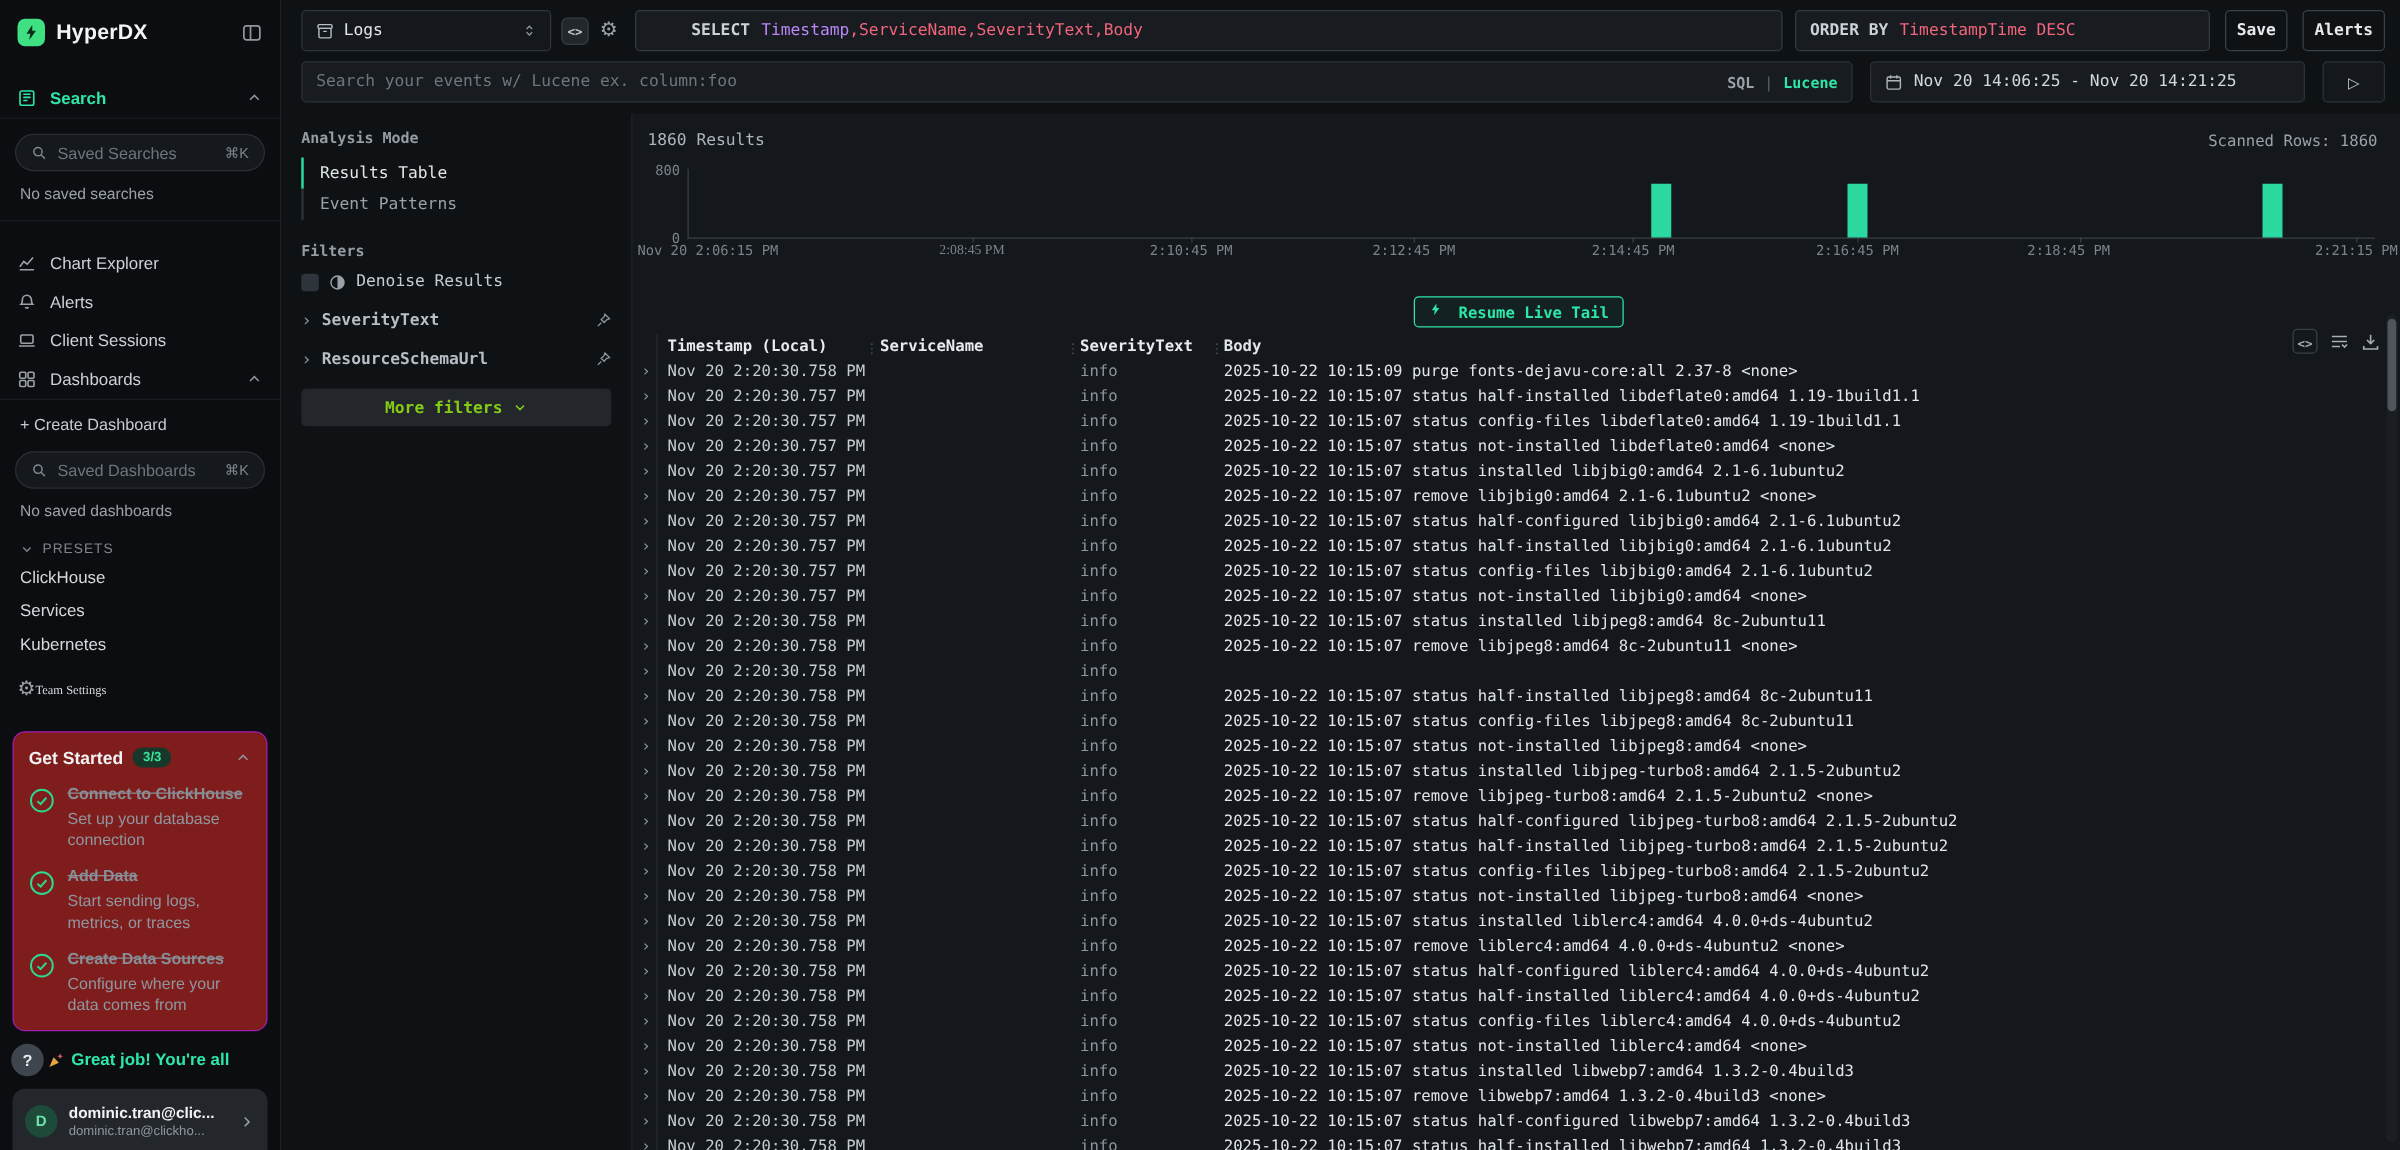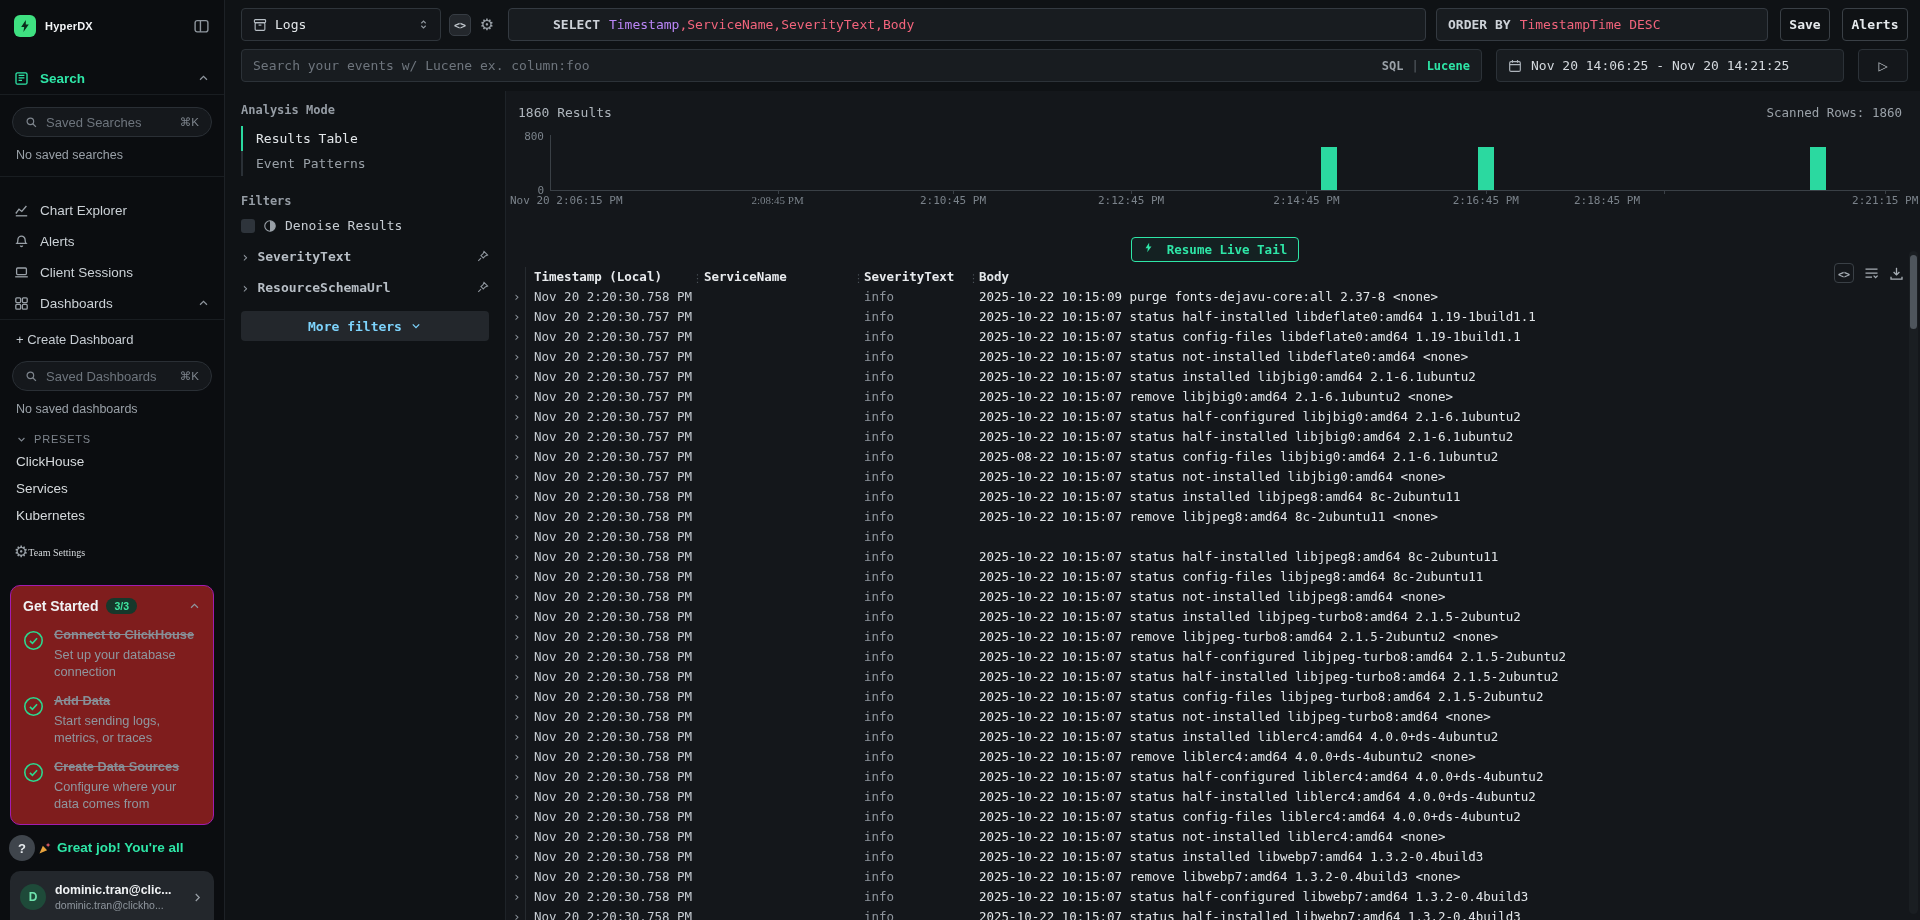--- a/index.html
+++ b/index.html
@@ -5,21 +5,21 @@
   * { box-sizing: border-box; margin: 0; padding: 0; }
   html,body { width:1920px; height:920px; overflow:hidden; }
   body { background:#0F1215; color:#E6EAED; font-family:"Liberation Sans",sans-serif; font-size:13px; }
   svg { display:block; }
   .app { display:flex; width:1920px; height:920px; }
 
   
   .sidebar { width:225px; min-width:225px; background:#0B0D10; border-right:1px solid #1D2126; display:flex; flex-direction:column; overflow:hidden; }
   .brand-row { display:flex; align-items:center; gap:9px; padding:15px 14px 12px; }
   .logo { width:22px; height:22px; border-radius:6px; background:#3FE081; display:flex; align-items:center; justify-content:center; flex:none; }
-  .brand { font-weight:700; font-size:11px; letter-spacing:.2px; color:#F2F4F6; }
+  .brand { font-weight:700; font-size:17px; letter-spacing:.2px; color:#F2F4F6; }
   .collapse-btn { margin-left:auto; color:#8F969E; cursor:pointer; }
   .nav { margin-top:14px; }
   .nav-item { display:flex; align-items:center; gap:11px; padding:8px 14px; font-size:13.5px; color:#CBD1D6; cursor:pointer; }
   .nav-item .nicon { color:#9AA1A8; flex:none; }
   .nav-item.active, .nav-item.active .nicon { color:#2EE6A7; }
   .nav-item.active { font-weight:700; }
   .nav-item .chev { margin-left:auto; color:#8F969E; }
   .subblock { border-top:1px solid #191D21; padding:4px 0 6px; }
   .subblock.bb { border-bottom:1px solid #191D21; margin-bottom:18px; }
   .pill { margin:8px 12px 4px; height:30px; border-radius:15px; background:#15181C; border:1px solid #2A2F35; display:flex; align-items:center; gap:8px; padding:0 12px; }
@@ -89,21 +89,21 @@
   .mode-item { font-family:"DejaVu Sans Mono",monospace; font-size:13px; color:#9AA1A8; padding:5px 0 5px 13px; border-left:2px solid #2A3036; cursor:pointer; }
   .mode-item.active { border-left-color:#2BD9A0; color:#E2E6E9; }
   .flabel2 { margin:18px 0 10px; }
   .denoise { display:flex; align-items:center; gap:8px; font-family:"DejaVu Sans Mono",monospace; font-size:13px; color:#C6CCD2; margin:2px 0 8px; }
   .checkbox { width:14px; height:14px; background:#2E343B; border-radius:3px; cursor:pointer; flex:none; }
   .half-circle { color:#9AA1A8; }
   .fgroup { display:flex; align-items:center; height:31px; font-family:"DejaVu Sans Mono",monospace; font-size:13px; font-weight:700; color:#B7BEC5; cursor:pointer; }
   .fgroup .fchev { color:#8F969E; margin-right:8px; font-weight:400; }
   .fchev::before { content:"›"; font-size:14px; }
   .fgroup .pin { margin-left:auto; color:#8F969E; }
-  .more-btn { height:30px; width:100%; background:#23272C; border:none; border-radius:4px; display:flex; align-items:center; justify-content:center; gap:8px; font-family:"DejaVu Sans Mono",monospace; font-size:13px; font-weight:700; color:#7dd3fc; margin-top:8px; cursor:pointer; }
+  .more-btn { height:30px; width:100%; background:#23272C; border:none; border-radius:4px; display:flex; align-items:center; justify-content:center; gap:8px; font-family:"DejaVu Sans Mono",monospace; font-size:13px; font-weight:700; color:#84cc16; margin-top:8px; cursor:pointer; }
 
   
   .results { flex:1; min-width:0; position:relative; border-left:1px solid #1E2328; background:#14171B; padding:14px 0 0 4px; display:flex; flex-direction:column; }
   .res-head { display:flex; padding:0 18px 0 8px; font-family:"DejaVu Sans Mono",monospace; font-size:13px; color:#AEB5BC; height:16px; flex:none; }
   .res-scanned { margin-left:auto; color:#9AA1A8; font-size:12.5px; }
   .chart { position:relative; height:88px; margin-top:2px; flex:none; }
   .ylab { position:absolute; left:0; width:34px; text-align:right; font-family:"DejaVu Sans Mono",monospace; font-size:11px; color:#7A828A; }
   .y800 { top:7px; } .y0 { top:61px; }
   .plot { position:absolute; left:40px; right:20px; top:12px; height:56px; border-left:1px solid #3A4046; border-bottom:1px solid #3A4046; }
   .tick { position:absolute; bottom:-4px; width:1px; height:4px; background:#3A4046; }
@@ -452,21 +452,21 @@
               <span class="tick" style="left: 755.44px;"></span>
               <span class="tick" style="left: 934.857px;"></span>
               <span class="tick" style="left: 1112.92px;"></span>
               <span class="tick" style="left: 1334.16px;"></span>
               <span class="xl" style="left: -41px;">Nov 20 2:06:15 PM</span>
               <span class="xl" style="left: 226.632px; transform: translateX(-50%); font-family: Liberation Serif, serif;">2:08:45 PM</span>
               <span class="xl" style="left: 402.002px; transform: translateX(-50%);">2:10:45 PM</span>
               <span class="xl" style="left: 580.07px; transform: translateX(-50%);">2:12:45 PM</span>
               <span class="xl" style="left: 755.44px; transform: translateX(-50%);">2:14:45 PM</span>
               <span class="xl" style="left: 934.857px; transform: translateX(-50%);">2:16:45 PM</span>
-              <span class="xl" style="left: 1056px; transform: translateX(-50%);">2:18:45 PM</span>
+              <span class="xl" style="left: 1104px; transform: translateX(-50%);">2:18:45 PM</span>
               <span class="xl" style="left: 1334.16px; transform: translateX(-50%);">2:21:15 PM</span>
               <div class="bar" style="left: 770.373px; height: 43px; background: rgb(43, 217, 160);"></div>
               <div class="bar" style="left: 926.857px; height: 43px; background: rgb(43, 217, 160);"></div>
               <div class="bar" style="left: 1258.71px; height: 43px; background: rgb(43, 217, 160);"></div>
             </div>
         </div>
 
         <div class="live-row">
           <button class="live-btn">
             <svg width="11" height="11" viewBox="0 0 14 14">
@@ -542,21 +542,21 @@
               <span class="c-ts">Nov 20 2:20:30.757 PM</span>
               <span class="c-svc"></span>
               <span class="c-sev">info</span>
               <span class="c-body">2025-10-22 10:15:07 status half-installed libjbig0:amd64 2.1-6.1ubuntu2</span>
             </div>
             <div class="trow">
               <span class="c-exp"></span>
               <span class="c-ts">Nov 20 2:20:30.757 PM</span>
               <span class="c-svc"></span>
               <span class="c-sev">info</span>
-              <span class="c-body">2025-08-22 10:15:07 status config-files libjbig0:amd64 2.1-6.1ubuntu2</span>
+              <span class="c-body">2025-10-22 10:15:07 status config-files libjbig0:amd64 2.1-6.1ubuntu2</span>
             </div>
             <div class="trow">
               <span class="c-exp"></span>
               <span class="c-ts">Nov 20 2:20:30.757 PM</span>
               <span class="c-svc"></span>
               <span class="c-sev">info</span>
               <span class="c-body">2025-10-22 10:15:07 status not-installed libjbig0:amd64 &lt;none&gt;</span>
             </div>
             <div class="trow">
               <span class="c-exp"></span>

